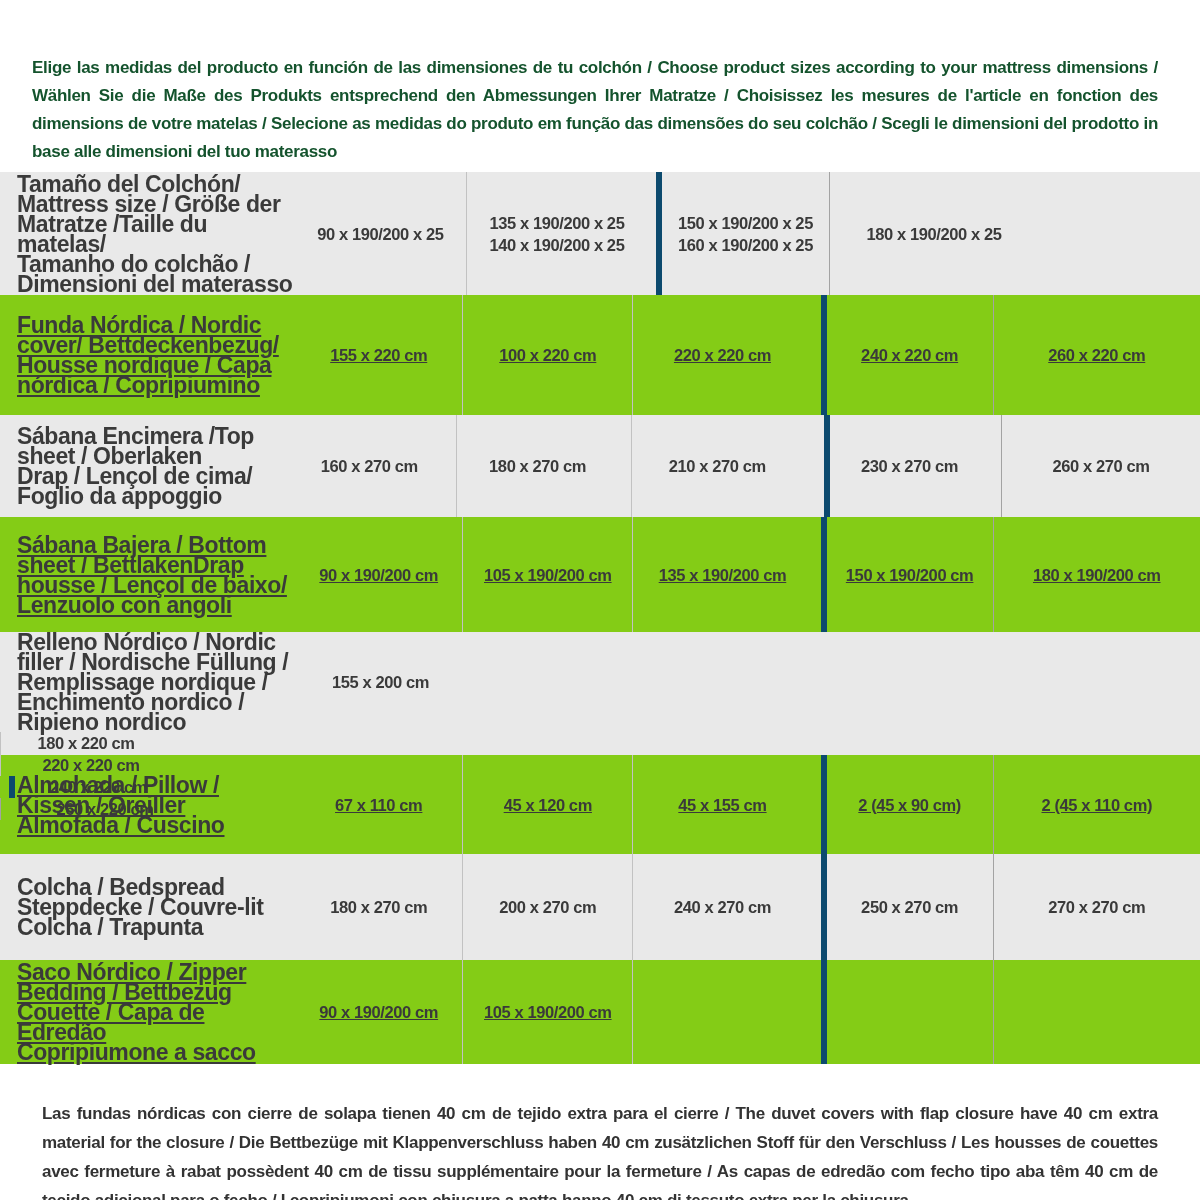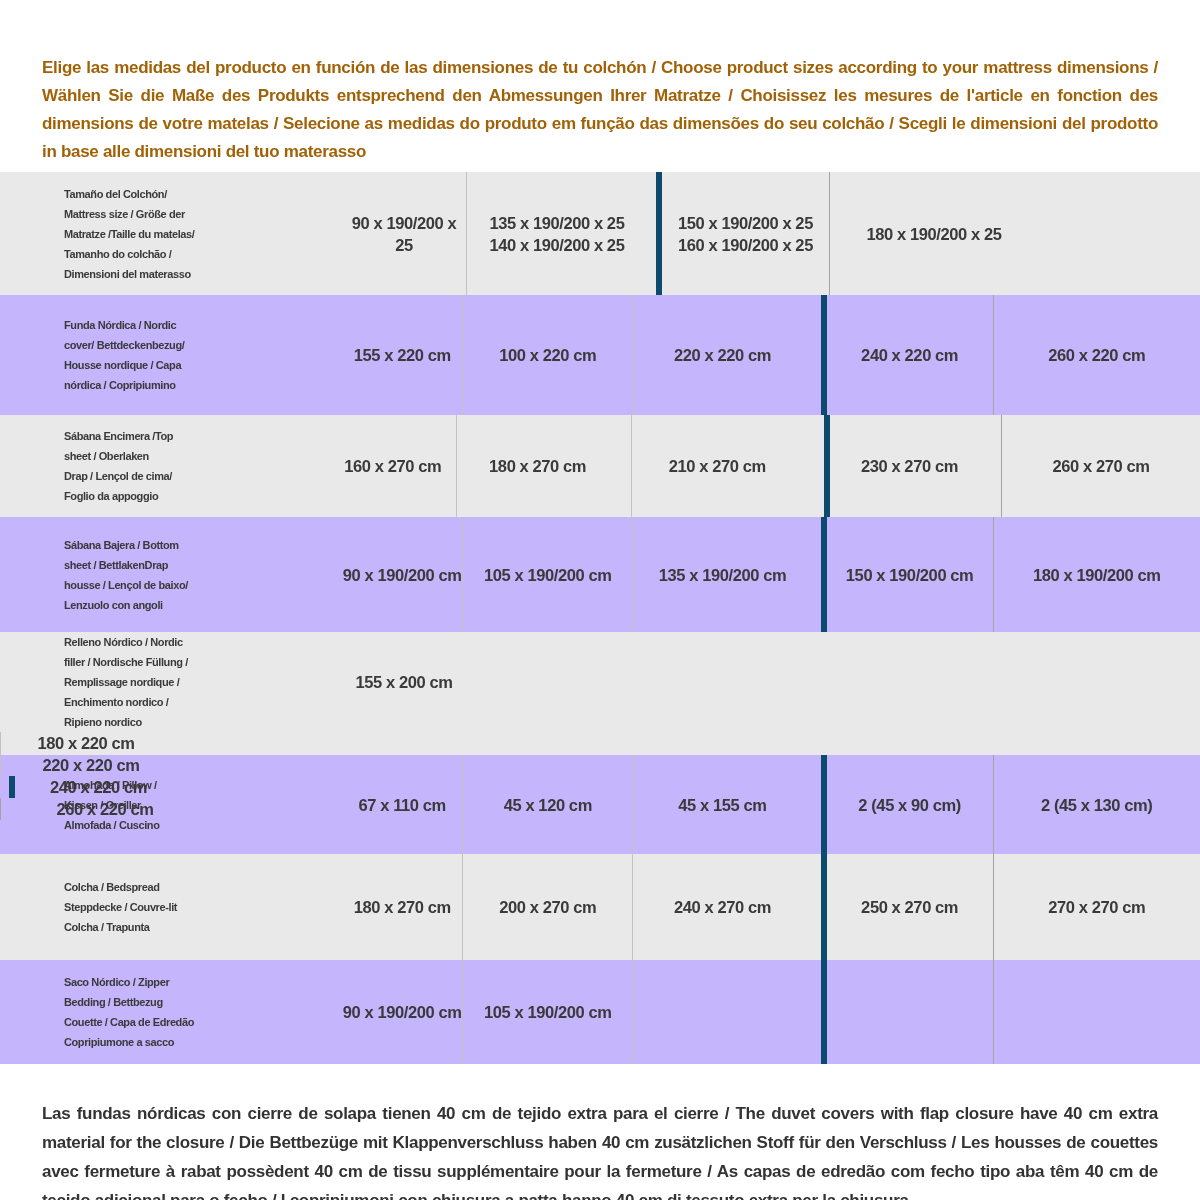--- a/index.html
+++ b/index.html
@@ -6,59 +6,59 @@
   .page{
     width:1200px;height:1200px;
     background:#ffffff;
     font-family:"Liberation Sans","DejaVu Sans",sans-serif;
     font-weight:700;
     color:#3a3a3a;
     overflow:hidden;
     box-sizing:border-box;
   }
   .intro{
-    padding:37px 42px 0 42px;
+    padding:37px 42px 0 32px;
     font-size:17px;
     line-height:28px;
     letter-spacing:-0.3px;
     text-align:justify;
-    color:#a16207;
+    color:#14532d;
     margin-bottom:6px;
   }
   .sizes-table{width:1200px;}
   .trow{
     display:flex;
     width:100%;
     align-items:stretch;
   }
   .trow.gray{background:#e9e9e9;}
-  .trow.white{background:#c4b5fd;}
+  .trow.white{background:#84cc16;text-decoration:underline;}
   .r0{height:123px;}
   .r1{height:120px;}
   .r2{height:102px;gap:12px;}
   .r3{height:115px;}
   .r4{height:123px;flex-direction:column;}
   .r5{height:99px;}
   .r6{height:106px;}
   .r7{height:104px;}
   .cell{
     display:flex;
     align-items:center;
     justify-content:center;
     box-sizing:border-box;
   }
   .cell-a{width:38.83%;justify-content:flex-start;}
   .cell-b{width:14.25%;border-left:1px solid #c2c2c2;}
   .cell-c{width:15.08%;border-left:1px solid #c2c2c2;}
   .cell-d{width:14.42%;border-left:6px solid #0c4a6e;margin-left:9px;}
   .cell-e{width:17.42%;border-left:1px solid #a3a3a3;align-items:center;}
   .plabel{
-    padding-left:64px;
+    padding-left:17px;
     width:278px;
-    font-size:11px;
+    font-size:23px;
     line-height:20px;
     letter-spacing:-0.4px;
     white-space:pre-line;
     color:#3a3a3a;
   }
   .val{
     font-size:16.5px;
     letter-spacing:-0.4px;
     line-height:22px;
     text-align:center;
@@ -205,21 +205,21 @@
       <div class="cell cell-b">
           <div class="val">45 x 120 cm</div>
         </div>
       <div class="cell cell-c">
           <div class="val">45 x 155 cm</div>
         </div>
       <div class="cell cell-d">
           <div class="val">2 (45 x 90 cm)</div>
         </div>
       <div class="cell cell-e">
-          <div class="val">2 (45 x 130 cm)</div>
+          <div class="val">2 (45 x 110 cm)</div>
         </div>
     </div>
 
     <div class="trow gray r6">
       <div class="cell cell-a">
         <div class="plabel">Colcha / Bedspread
 Steppdecke / Couvre-lit
 Colcha / Trapunta</div>
         <div class="val">180 x 270 cm</div>
       </div>

